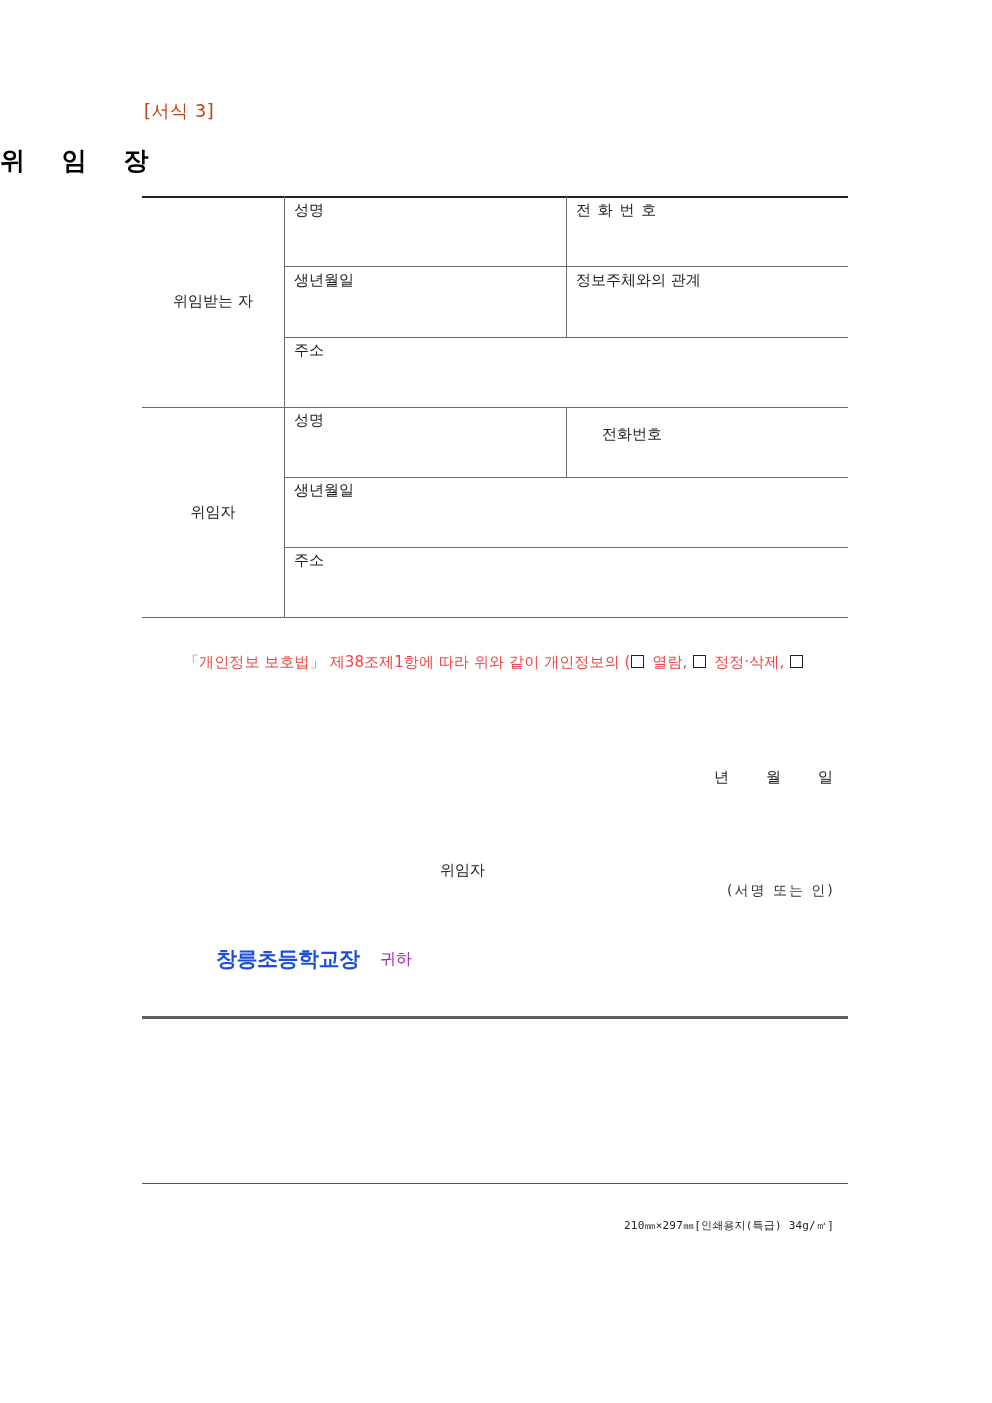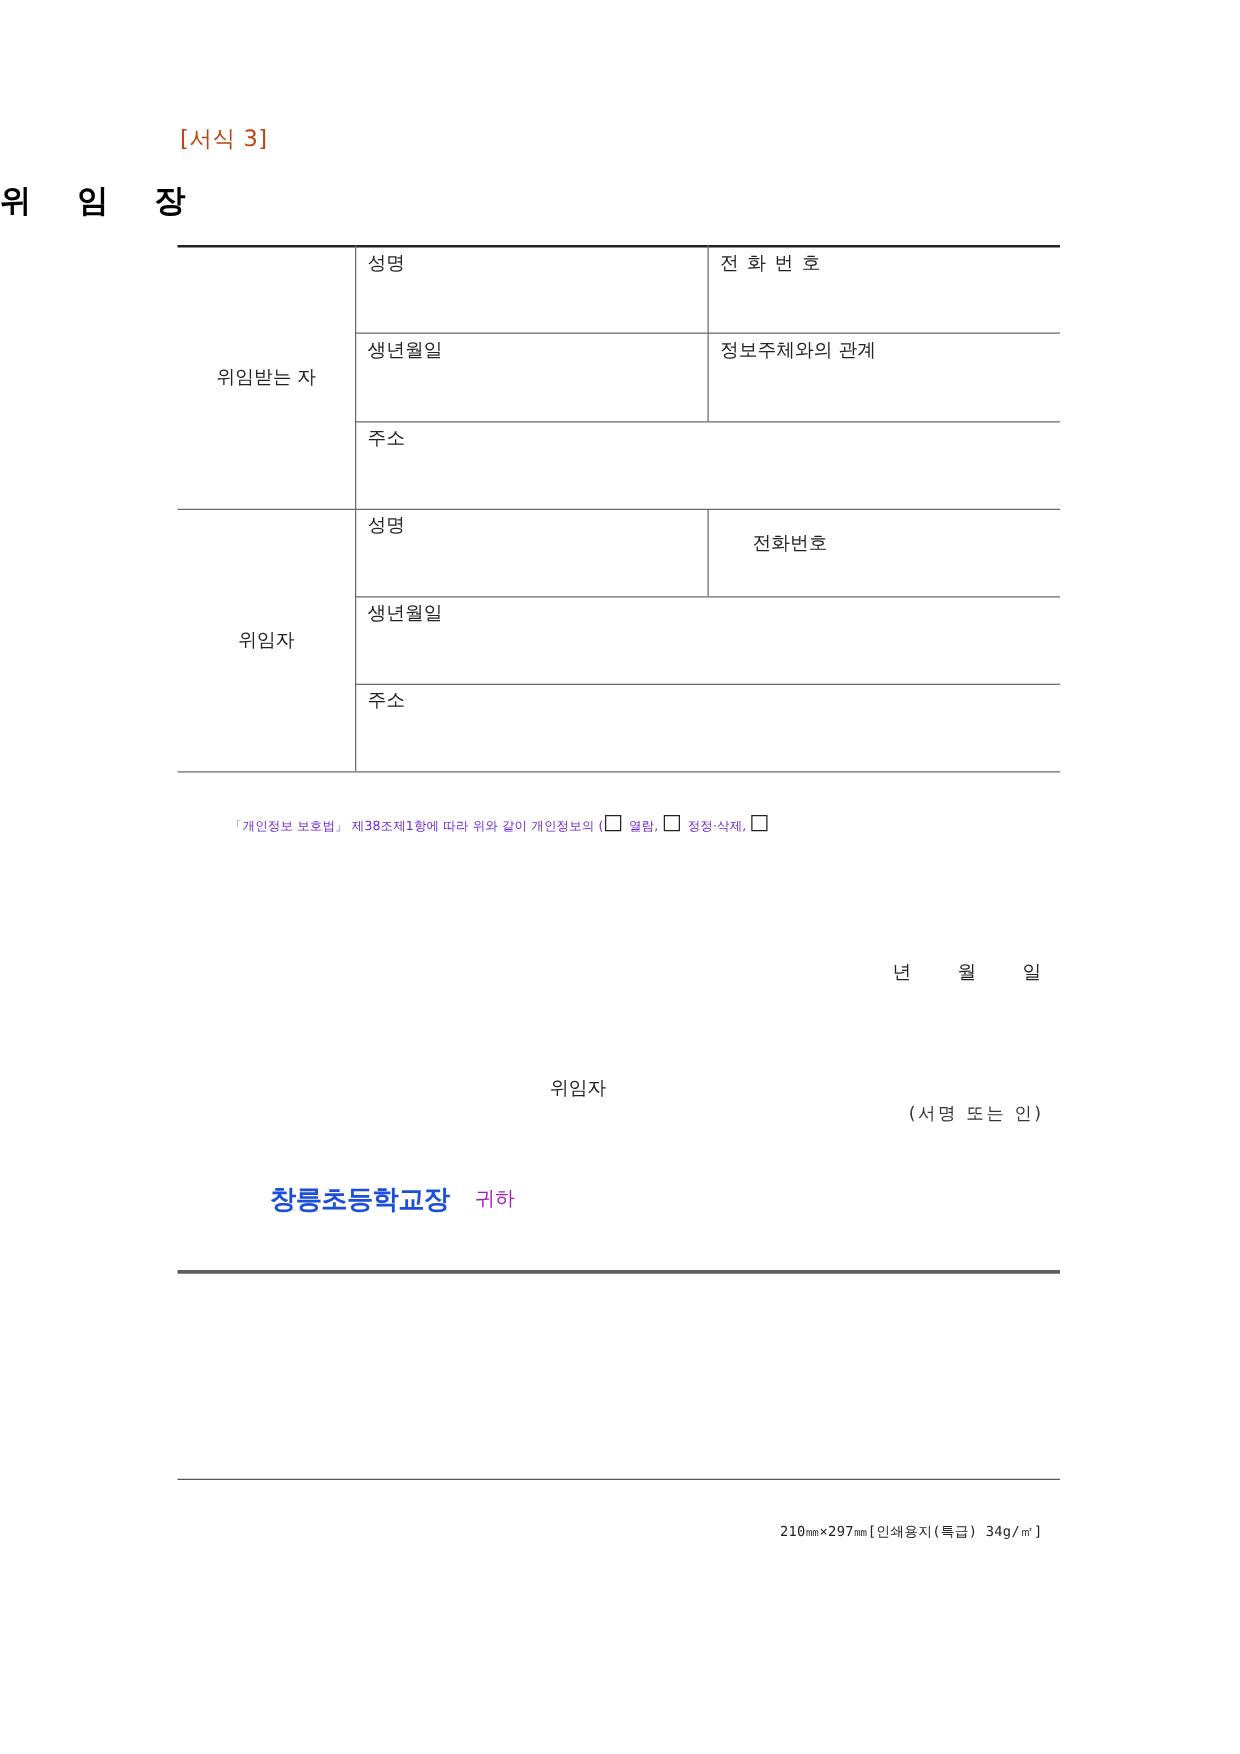--- a/index.html
+++ b/index.html
@@ -7,21 +7,21 @@
            font-family: "DejaVu Sans", "Liberation Sans", sans-serif; color: #111; }
     .abs { position: absolute; }
     .form-no { left: 144px; top: 99px; font-size: 18px; color: #c2410c; letter-spacing: 0.5px; }
     .title { left: 0; width: 796px; top: 144px; font-size: 25px; font-weight: bold;
              letter-spacing: 14px; color: #000; }
     .table { left: 142px; top: 196px; width: 706px; height: 421px; }
     .hline { position: absolute; height: 1px; background: #6a6a6a; }
     .vline { position: absolute; width: 1px; background: #6a6a6a; }
     .cell-label { position: absolute; font-size: 15px; color: #222; }
     .group-label { position: absolute; font-size: 15px; color: #222; text-align: center; }
-    .para { left: 184px; width: 664px; font-size: 10px; color: #6d28d9; line-height: 28px; }
+    .para { left: 184px; width: 664px; font-size: 15px; color: #ef4444; line-height: 28px; }
     .para .line1 { display: block; white-space: nowrap; letter-spacing: 0.1px; }
     .para .line2 { display: block; white-space: nowrap; }
     .chk { display: inline-block; width: 11px; height: 11px; border: 1.3px solid #222; vertical-align: -1px;
            margin: 0 3px 0 1px; }
     .date { top: 768px; font-size: 15px; color: #222; }
     .signer { left: 440px; top: 861px; font-size: 15px; color: #222; }
     .sign-note { left: 727px; top: 882px; font-size: 14px; color: #333; letter-spacing: 2px; }
     .recipient { left: 216px; top: 945px; font-size: 21px; font-weight: bold; color: #1d4ed8; letter-spacing: -0.5px; }
     .recipient-suffix { left: 380px; top: 949px; font-size: 16px; color: #a21caf; text-align: right; }
     .thick-rule { left: 142px; top: 1016px; width: 706px; height: 3px; background: #5f5f5f; }

